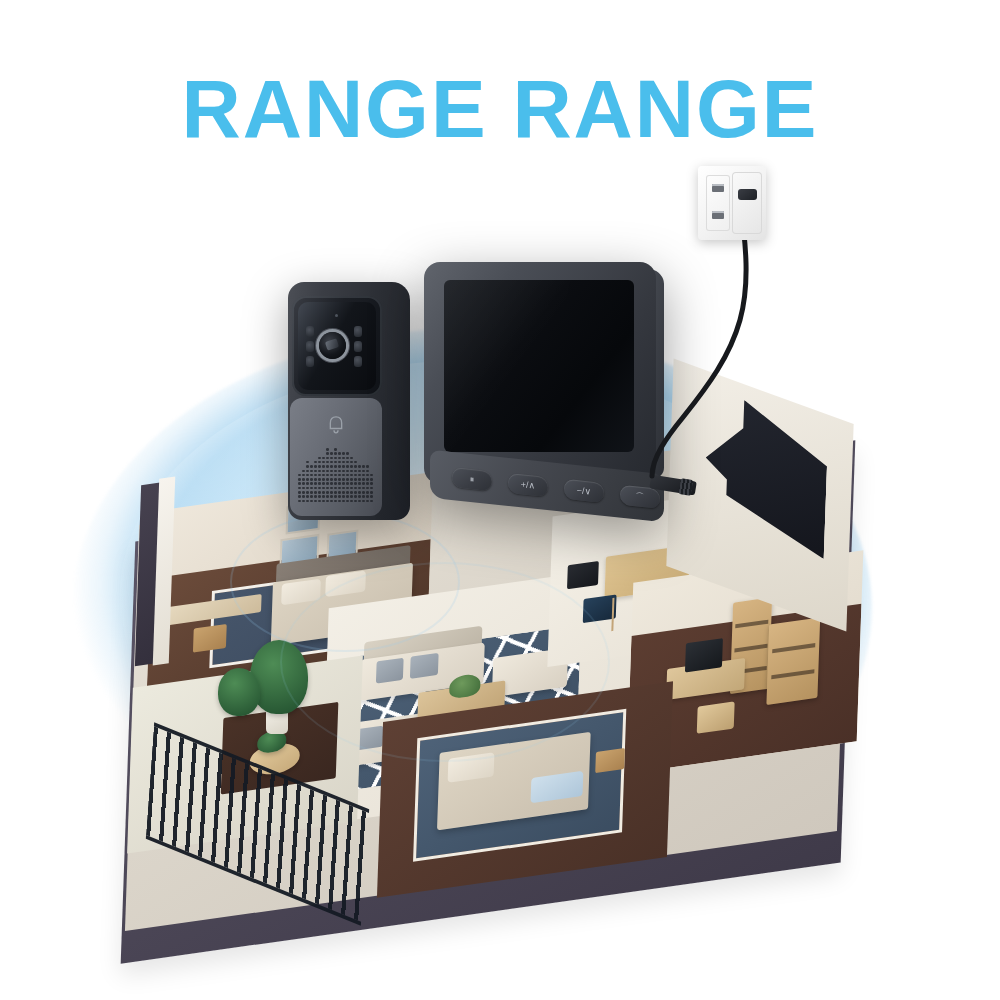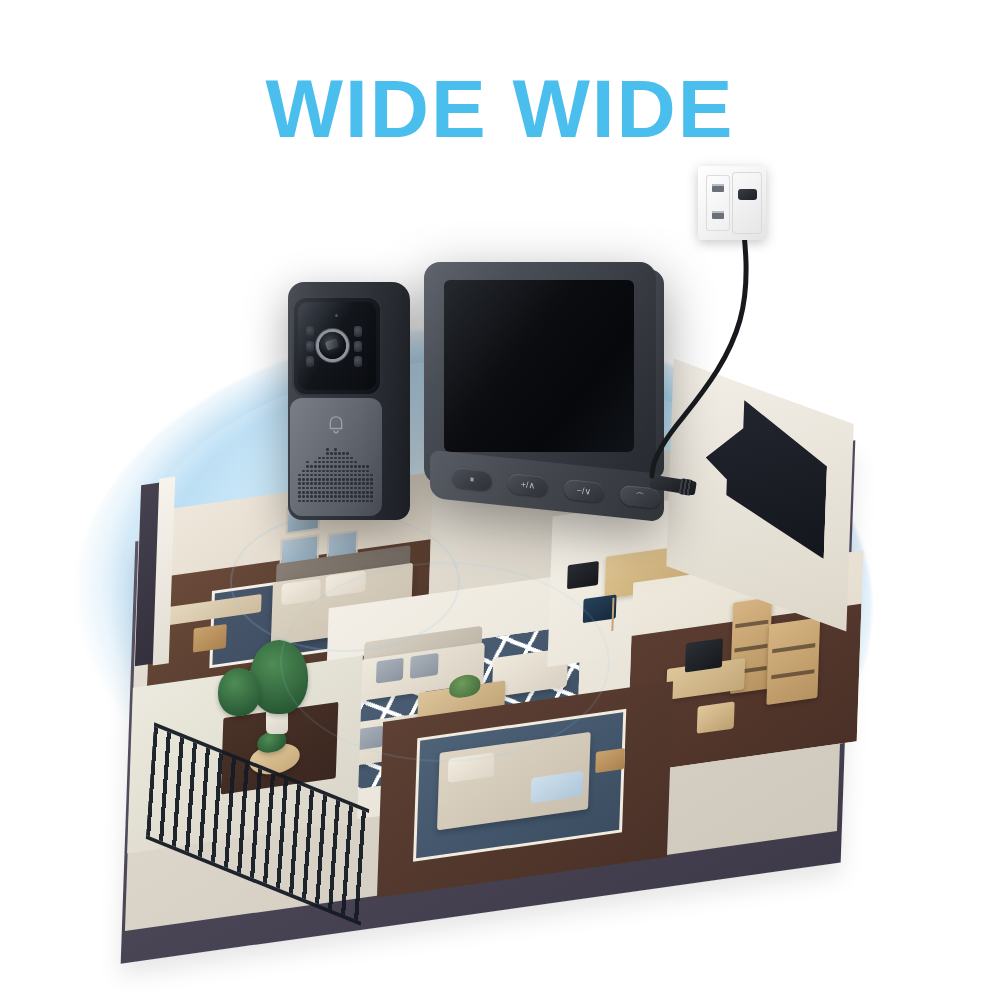--- a/index.html
+++ b/index.html
@@ -544,21 +544,21 @@
     position: absolute;
     border-radius: 50%;
     border: 2px solid rgba(150,205,240,0.55);
   }
 </style>
 </head>
 <body>
 
 <div id="stage">
 
-  <div id="headline">WIDE WIDE</div>
+  <div id="headline">RANGE RANGE</div>
 
   <div id="glow-oval"></div>
   <div id="glow-oval-inner"></div>
 
   <div id="house">
 
     <div id="slab"></div>
     <div id="slab-top"></div>
 
     <div class="room" id="room-bed1">

